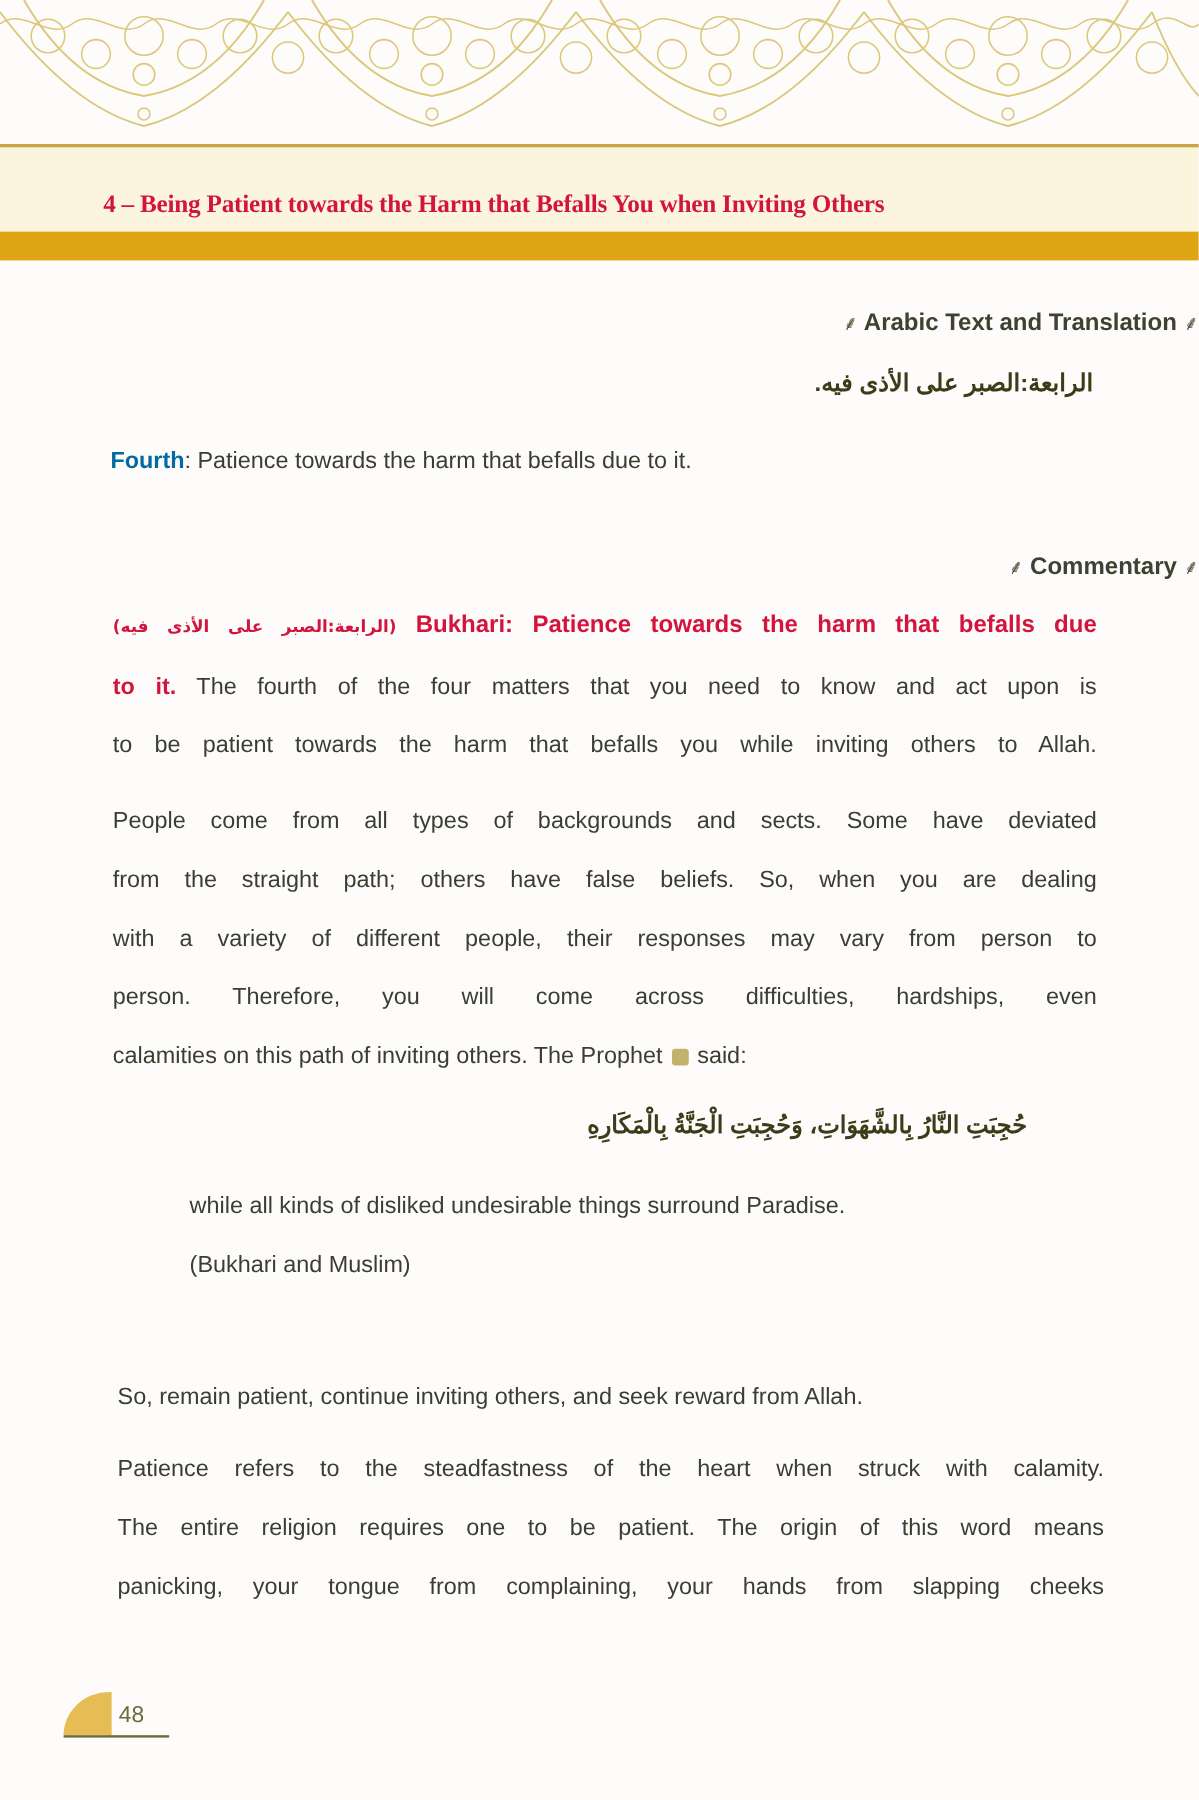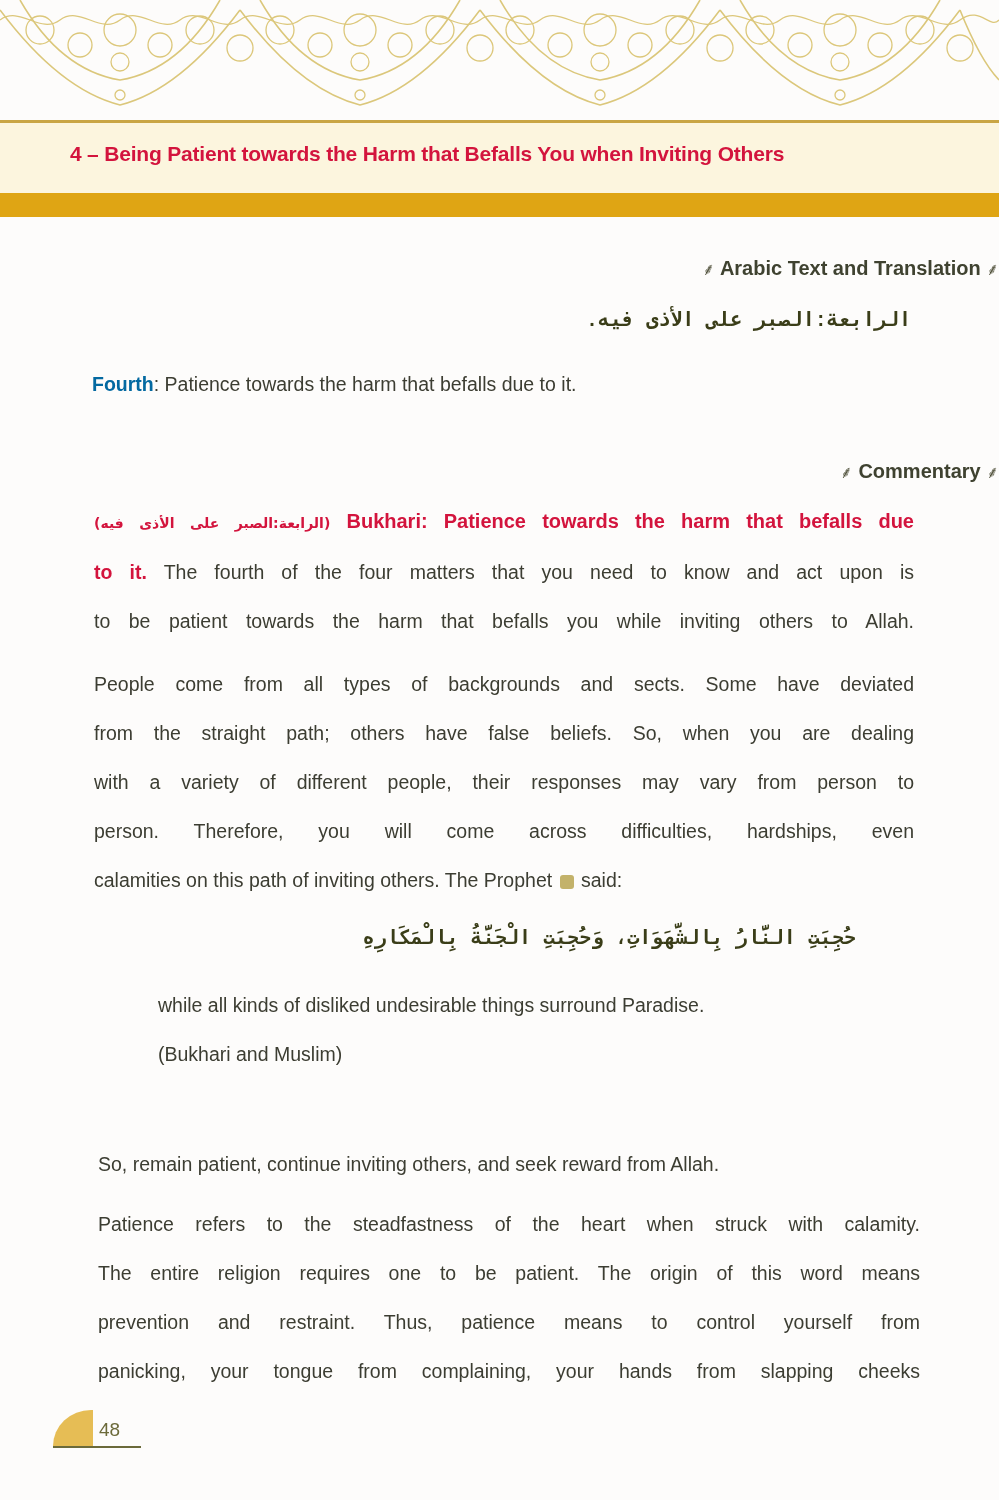--- a/index.html
+++ b/index.html
@@ -13,35 +13,36 @@
     position:absolute; left:0; top:0; width:999px; height:118px;
   }
   .gold-line {
     position:absolute; left:0; top:120px; width:999px; height:3px; background:#c9a545;
   }
   .title-band {
     position:absolute; left:0; top:123px; width:999px; height:70px;
     background:#fcf5de;
   }
   .title {
-    position:absolute; left:70px; top:142px; margin:0;
+    position:absolute; left:70px; top:142px; margin:16px;
     font-size:21px; font-weight:bold; color:#d3143d; letter-spacing:-0.2px;
     white-space:nowrap;
+    font-family:Liberation Serif, serif;
   }
   .gold-bar {
     position:absolute; left:0; top:193px; width:999px; height:24px; background:#dfa514;
   }
   .section-heading {
     position:absolute; left:0; width:999px; text-align:right;
     font-size:20px; font-weight:bold; color:#3f4230; white-space:nowrap;
   }
   .flourish { color:#4a4b34; font-size:17px; font-weight:normal; }
   .arabic {
     position:absolute; direction:rtl; text-align:right;
-    font-family:Liberation Mono, monospace; font-weight:bold; color:#3a3d18;
+    font-family:Liberation Sans, sans-serif; font-weight:bold; color:#3a3d18;
     white-space:nowrap;
   }
   .para {
     position:absolute; margin:0; font-size:19.5px; line-height:49px; color:#3c3d32;
     text-align:justify;
   }
   .line { display:block; white-space:nowrap; }
   .line.just { text-align:justify; text-align-last:justify; white-space:normal; }
   .bold { font-weight:bold; color:#0369a1; }
   .red { color:#d3143d; font-weight:bold; }
@@ -167,21 +168,20 @@
   <span class="line">(Bukhari and Muslim)</span>
 </div>
 
 <div class="para" style="left:98px; top:1140px; width:820px;">
   <span class="line">So, remain patient, continue inviting others, and seek reward from Allah.</span>
 </div>
 
 <div class="para" style="left:98px; top:1200px; width:822px;">
   <span class="line just">Patience refers to the steadfastness of the heart when struck with calamity.</span>
   <span class="line just">The entire religion requires one to be patient. The origin of this word means</span>
-  <span class="line just">prevention and restraint. Thus, patience means to control yourself from</span>
   <span class="line just">panicking, your tongue from complaining, your hands from slapping cheeks</span>
 </div>
 
 <div class="page-num-wrap">
   <div class="quarter"></div>
   <div class="page-rule"></div>
   <span class="page-num">48</span>
 </div>
 
 </body></html>

